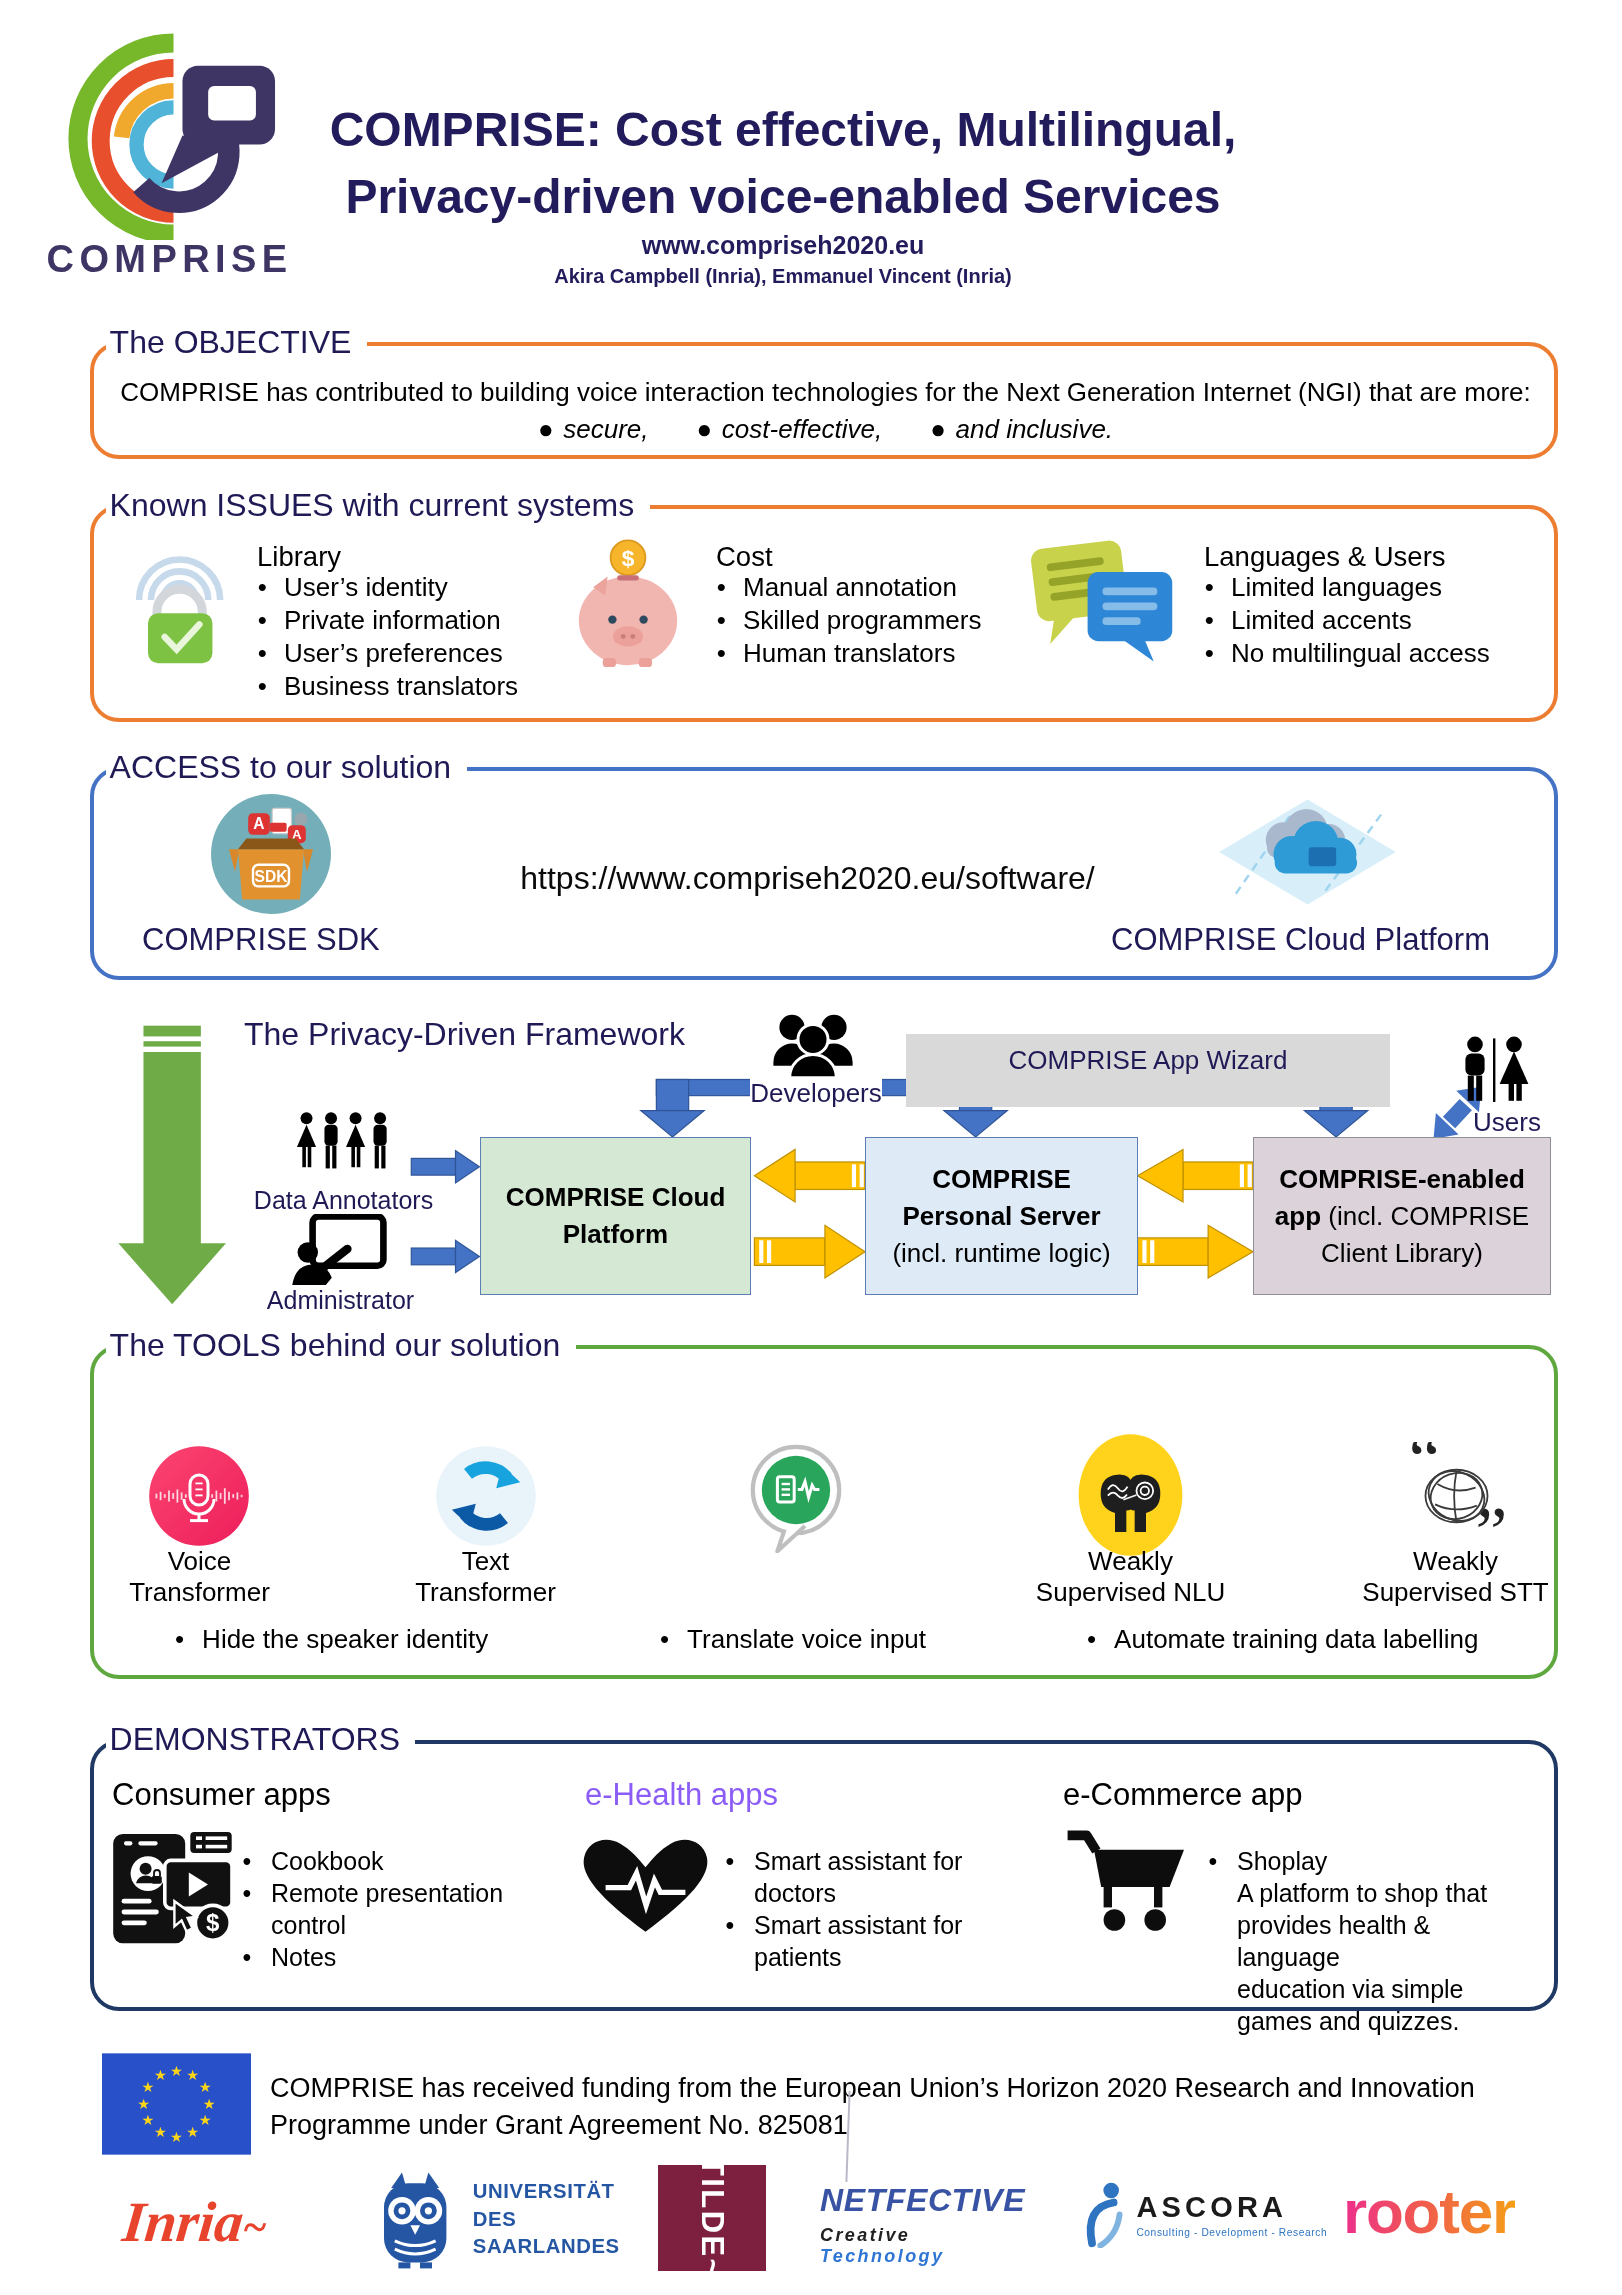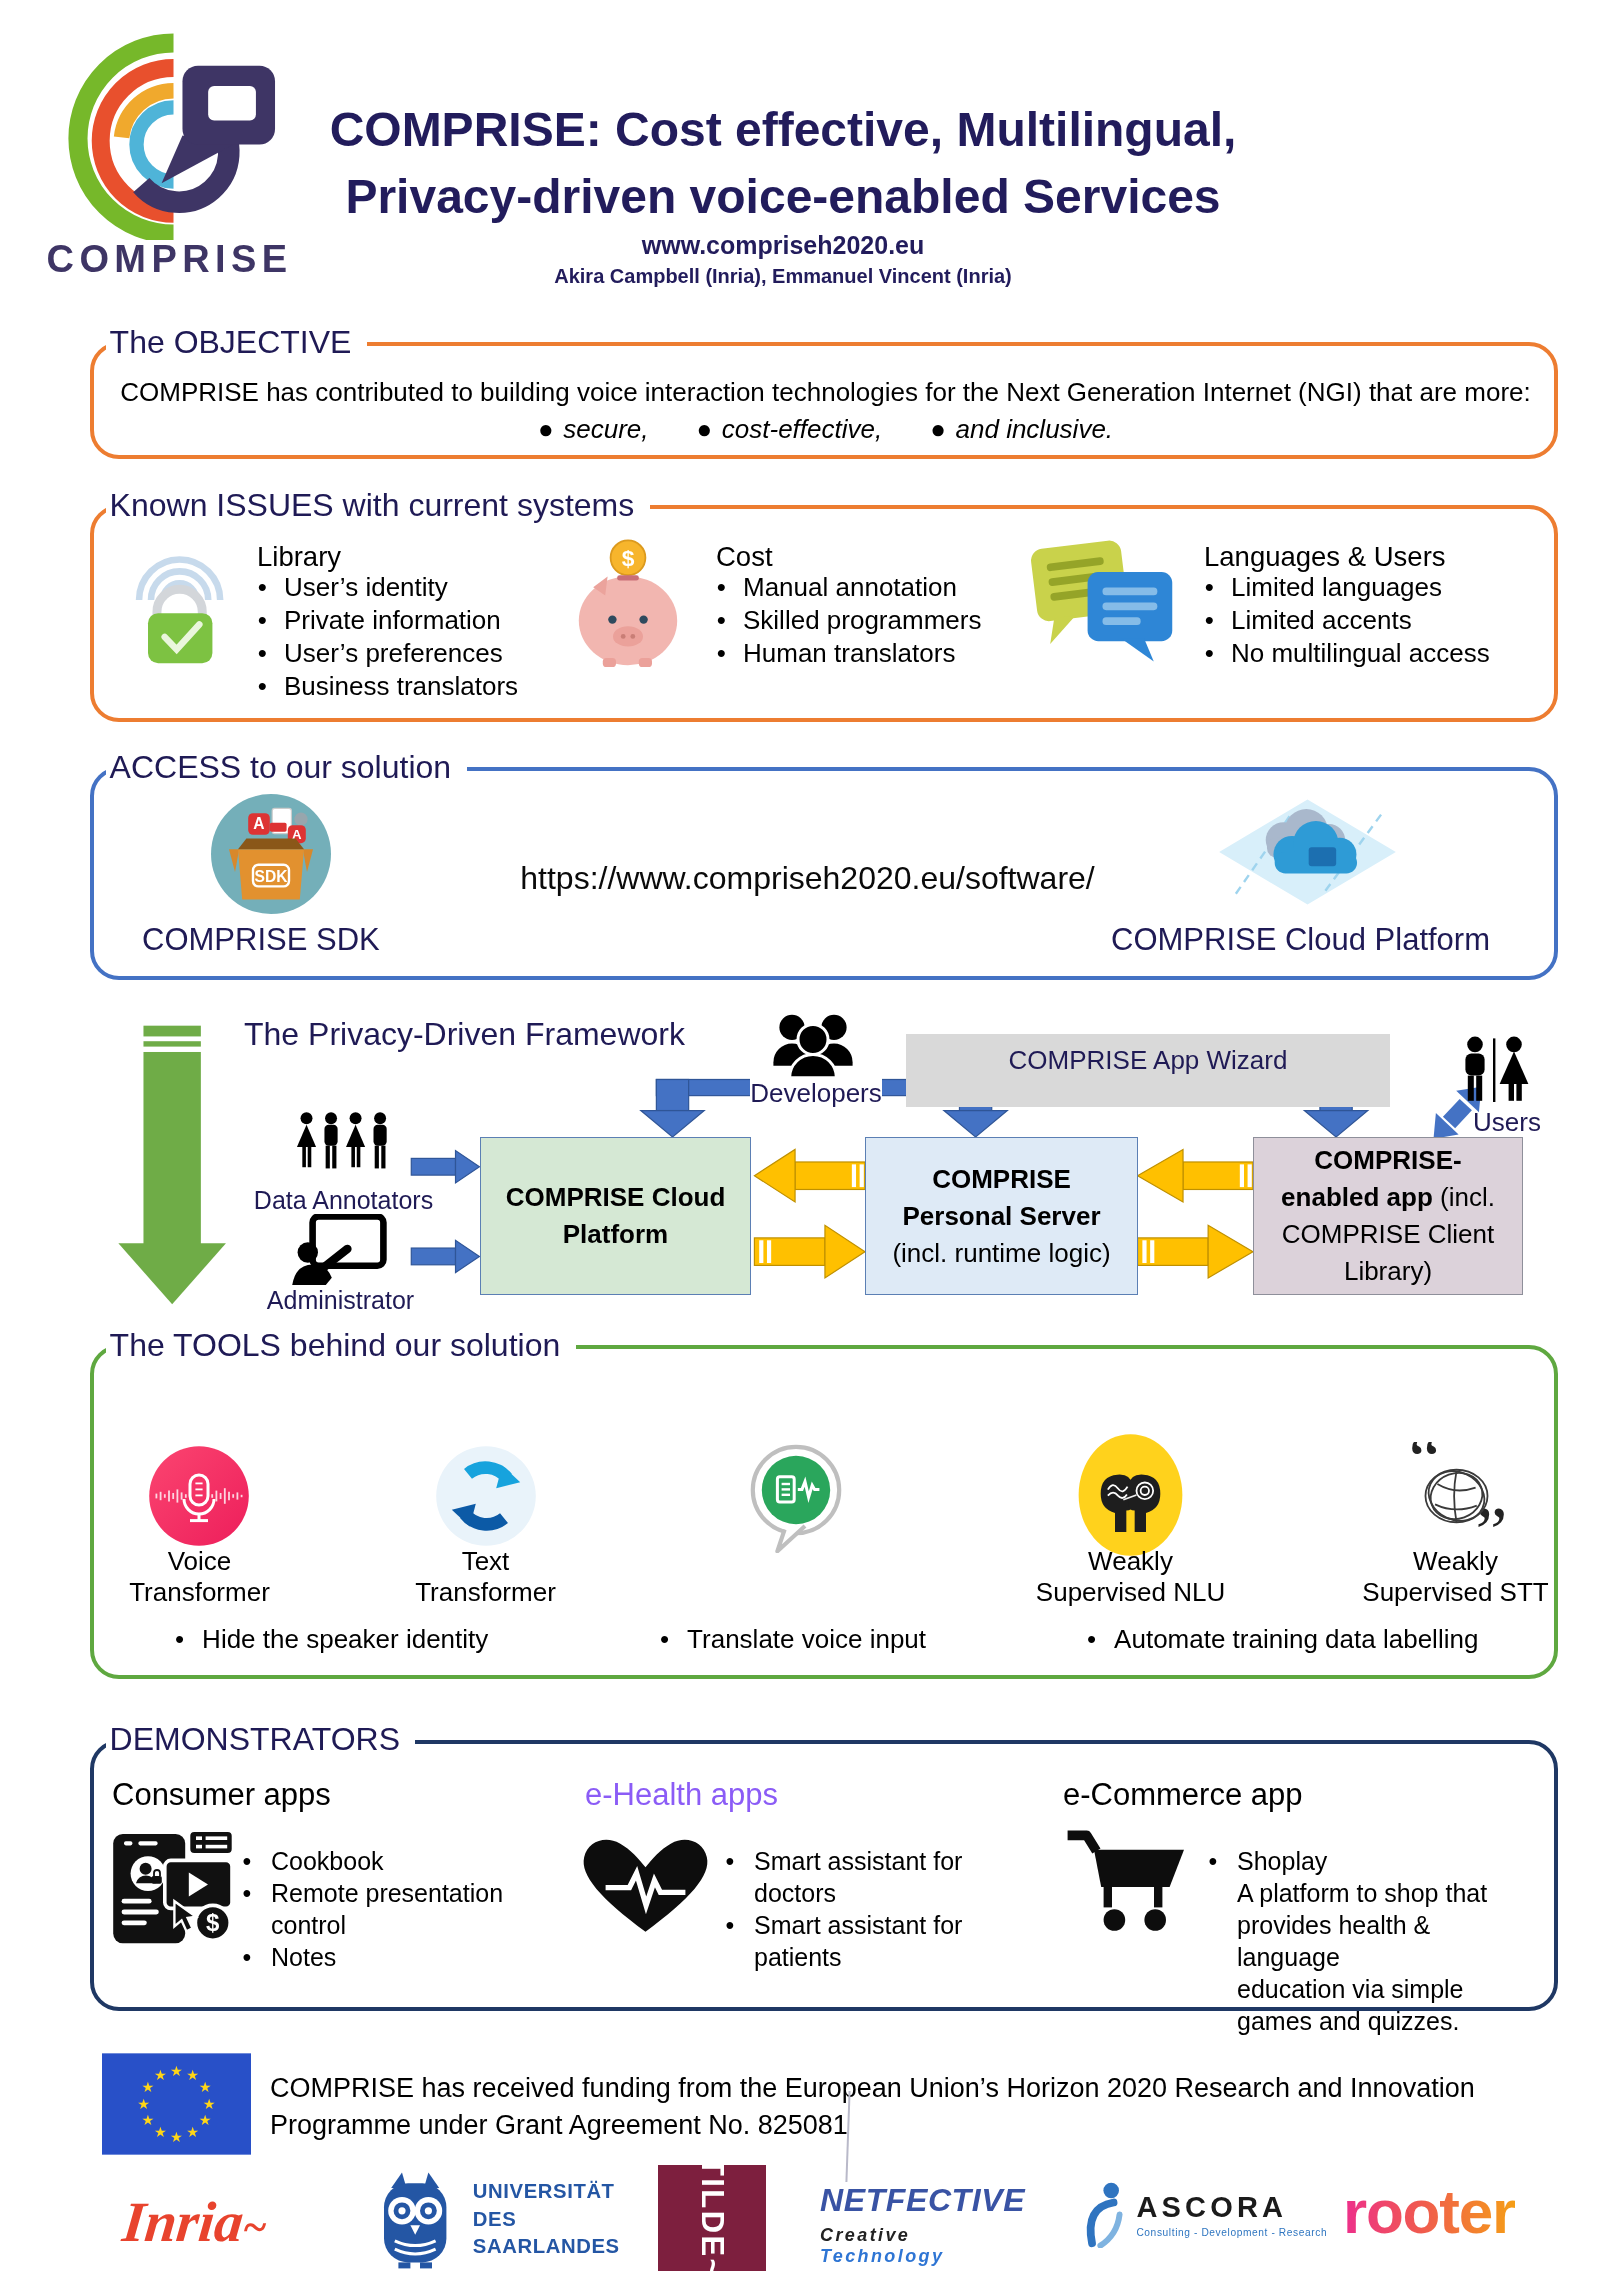--- a/index.html
+++ b/index.html
@@ -272,21 +272,21 @@
     <line x1="48" y1="94" x2="94" y2="58" stroke="#000" stroke-width="14" stroke-linecap="round"></line>
   </svg>
   <div class="fw-label" style="left:254px;top:1286px;width:173px;text-align:center;">Administrator</div>
 
   <div class="fw-box" style="left:480px;top:1137px;width:271px;height:158px;background:#D5E8D4;border:1.8px solid #5B7FB4;">
     <div><b>COMPRISE Cloud Platform</b><span></span></div>
   </div>
   <div class="fw-box" style="left:865px;top:1137px;width:273px;height:158px;background:#DEEAF6;border:1.8px solid #5B7FB4;">
     <div><b>COMPRISE Personal Server</b><span> (incl. runtime logic)</span></div>
   </div>
-  <div class="fw-box" style="left:1253px;top:1137px;width:270px;height:158px;background:#DCD2DA;border:1.8px solid #8E8F9A;">
+  <div class="fw-box" style="left:1253px;top:1137px;width:298px;height:158px;background:#DCD2DA;border:1.8px solid #8E8F9A;">
     <div><b>COMPRISE-enabled app</b><span> (incl. COMPRISE Client Library)</span></div>
   </div>
 
   <div class="sec green" style="left:90px;top:1345px;width:1468px;height:334px;"></div>
   <span class="sec-title" style="left:106px;top:1329px;">The TOOLS behind our solution</span>
 
   <svg class="abs" style="left:148px;top:1445px;" width="102" height="102" viewBox="0 0 170 170">
     <defs>
         <linearGradient id="vt" x1="0" y1="0" x2="1" y2="1">
       <stop offset="0" stop-color="#FB4570"></stop>

